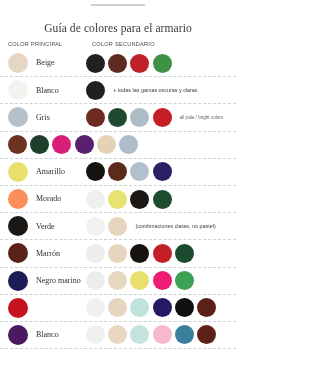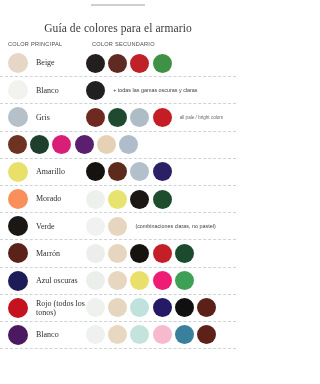--- a/index.html
+++ b/index.html
@@ -196,34 +196,33 @@
           <div class="sw sw-secondary" style="background: rgb(237, 238, 236);"></div>
           <div class="sw sw-secondary" style="background: rgb(231, 214, 191);"></div>
           <div class="sw sw-secondary" style="background: rgb(22, 19, 15);"></div>
           <div class="sw sw-secondary" style="background: rgb(196, 31, 39);"></div>
           <div class="sw sw-secondary" style="background: rgb(28, 74, 46);"></div>
         </div>
       </div>
       <div class="row">
         <div class="primary">
           <div class="sw sw-primary" style="background: rgb(29, 28, 88);"></div>
-          <div class="plabel">Azul oscuras</div>
+          <div class="plabel">Negro marino</div>
         </div>
         <div class="secondary">
           <div class="sw sw-secondary" style="background: rgb(236, 238, 236);"></div>
           <div class="sw sw-secondary" style="background: rgb(232, 215, 192);"></div>
           <div class="sw sw-secondary" style="background: rgb(232, 224, 106);"></div>
           <div class="sw sw-secondary" style="background: rgb(238, 28, 116);"></div>
           <div class="sw sw-secondary" style="background: rgb(61, 160, 85);"></div>
         </div>
       </div>
       <div class="row">
         <div class="primary">
           <div class="sw sw-primary" style="background: rgb(196, 18, 31);"></div>
-          <div class="plabel">Rojo (todos los tonos)</div>
         </div>
         <div class="secondary">
           <div class="sw sw-secondary" style="background: rgb(239, 241, 239);"></div>
           <div class="sw sw-secondary" style="background: rgb(230, 213, 191);"></div>
           <div class="sw sw-secondary" style="background: rgb(191, 226, 220);"></div>
           <div class="sw sw-secondary" style="background: rgb(36, 26, 102);"></div>
           <div class="sw sw-secondary" style="background: rgb(17, 16, 16);"></div>
           <div class="sw sw-secondary" style="background: rgb(91, 33, 25);"></div>
         </div>
       </div>

